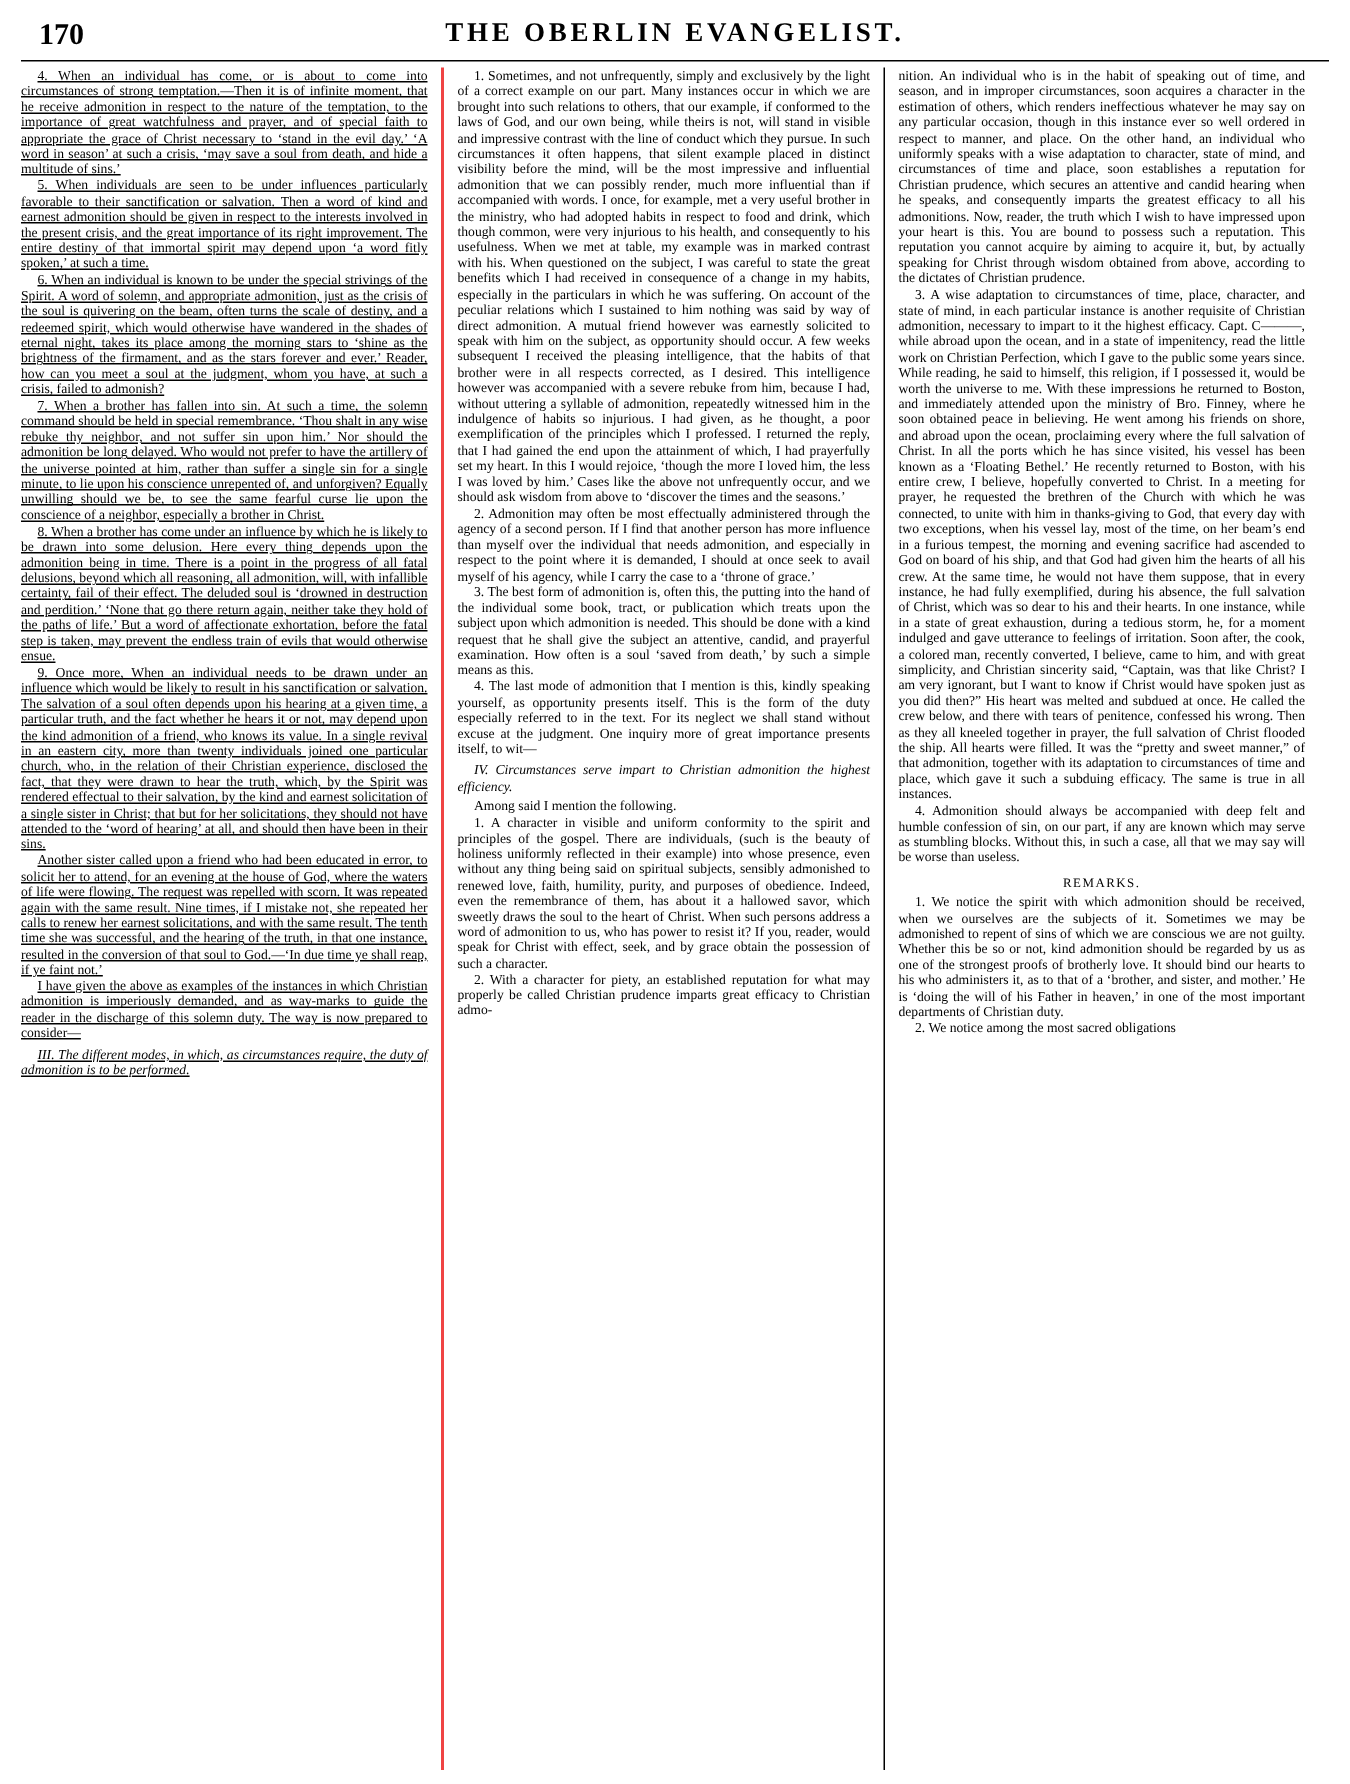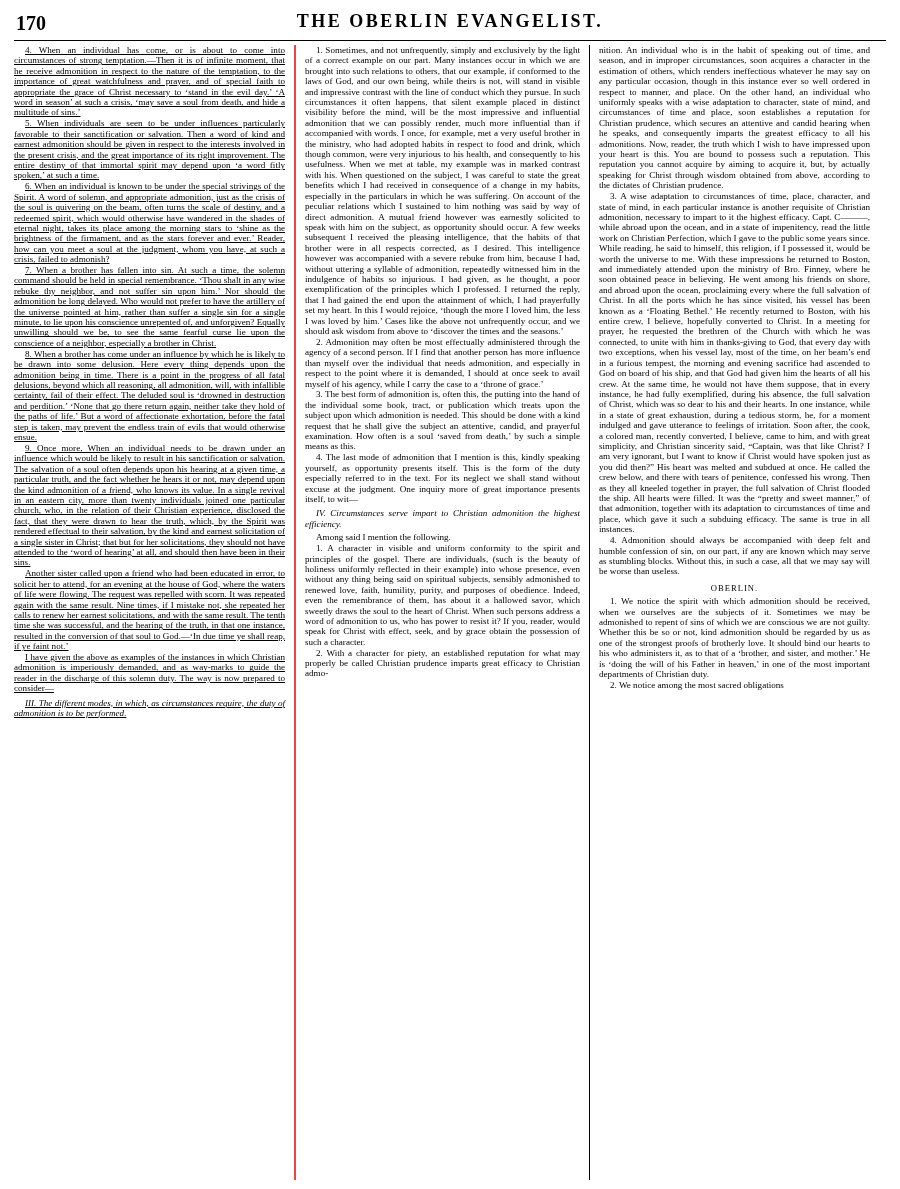--- a/index.html
+++ b/index.html
@@ -22,21 +22,21 @@
     padding: 10px 14px 8px 14px;
   }
   .masthead {
     position: relative;
     height: 30px;
     border-bottom: 1.5px solid #000;
     margin-bottom: 4px;
   }
   .folio {
     position: absolute;
-    left: 2px;
+    left: 12px;
     top: 2px;
     font-family: "Liberation Serif", serif;
     font-size: 20px;
     font-weight: bold;
     letter-spacing: 0px;
   }
   .masthead-title {
     text-align: center;
     font-family: "Liberation Serif", serif;
     font-size: 18px;
@@ -118,19 +118,19 @@
       <p>Among said I mention the following.</p>
       <p>1. A character in visible and uniform conformity to the spirit and principles of the gospel. There are individuals, (such is the beauty of holiness uniformly reflected in their example) into whose presence, even without any thing being said on spiritual subjects, sensibly admonished to renewed love, faith, humility, purity, and purposes of obedience. Indeed, even the remembrance of them, has about it a hallowed savor, which sweetly draws the soul to the heart of Christ. When such persons address a word of admonition to us, who has power to resist it? If you, reader, would speak for Christ with effect, seek, and by grace obtain the possession of such a character.</p>
       <p>2. With a character for piety, an established reputation for what may properly be called Christian prudence imparts great efficacy to Christian admo-</p>
     </div>
 
     <div class="col right">
       <p class="noind">nition. An individual who is in the habit of speaking out of time, and season, and in improper circumstances, soon acquires a character in the estimation of others, which renders ineffectious whatever he may say on any particular occasion, though in this instance ever so well ordered in respect to manner, and place. On the other hand, an individual who uniformly speaks with a wise adaptation to character, state of mind, and circumstances of time and place, soon establishes a reputation for Christian prudence, which secures an attentive and candid hearing when he speaks, and consequently imparts the greatest efficacy to all his admonitions. Now, reader, the truth which I wish to have impressed upon your heart is this. You are bound to possess such a reputation. This reputation you cannot acquire by aiming to acquire it, but, by actually speaking for Christ through wisdom obtained from above, according to the dictates of Christian prudence.</p>
       <p>3. A wise adaptation to circumstances of time, place, character, and state of mind, in each particular instance is another requisite of Christian admonition, necessary to impart to it the highest efficacy. Capt. C———, while abroad upon the ocean, and in a state of impenitency, read the little work on Christian Perfection, which I gave to the public some years since. While reading, he said to himself, this religion, if I possessed it, would be worth the universe to me. With these impressions he returned to Boston, and immediately attended upon the ministry of Bro. Finney, where he soon obtained peace in believing. He went among his friends on shore, and abroad upon the ocean, proclaiming every where the full salvation of Christ. In all the ports which he has since visited, his vessel has been known as a ‘Floating Bethel.’ He recently returned to Boston, with his entire crew, I believe, hopefully converted to Christ. In a meeting for prayer, he requested the brethren of the Church with which he was connected, to unite with him in thanks-giving to God, that every day with two exceptions, when his vessel lay, most of the time, on her beam’s end in a furious tempest, the morning and evening sacrifice had ascended to God on board of his ship, and that God had given him the hearts of all his crew. At the same time, he would not have them suppose, that in every instance, he had fully exemplified, during his absence, the full salvation of Christ, which was so dear to his and their hearts. In one instance, while in a state of great exhaustion, during a tedious storm, he, for a moment indulged and gave utterance to feelings of irritation. Soon after, the cook, a colored man, recently converted, I believe, came to him, and with great simplicity, and Christian sincerity said, “Captain, was that like Christ? I am very ignorant, but I want to know if Christ would have spoken just as you did then?” His heart was melted and subdued at once. He called the crew below, and there with tears of penitence, confessed his wrong. Then as they all kneeled together in prayer, the full salvation of Christ flooded the ship. All hearts were filled. It was the “pretty and sweet manner,” of that admonition, together with its adaptation to circumstances of time and place, which gave it such a subduing efficacy. The same is true in all instances.</p>
       <p>4. Admonition should always be accompanied with deep felt and humble confession of sin, on our part, if any are known which may serve as stumbling blocks. Without this, in such a case, all that we may say will be worse than useless.</p>
       <p></p>
-      <p class="remarks">OBERLIN.</p>
+      <p class="remarks">REMARKS.</p>
       <p>1. We notice the spirit with which admonition should be received, when we ourselves are the subjects of it. Sometimes we may be admonished to repent of sins of which we are conscious we are not guilty. Whether this be so or not, kind admonition should be regarded by us as one of the strongest proofs of brotherly love. It should bind our hearts to his who administers it, as to that of a ‘brother, and sister, and mother.’ He is ‘doing the will of his Father in heaven,’ in one of the most important departments of Christian duty.</p>
       <p>2. We notice among the most sacred obligations</p>
     </div>
 
   </div>
 </div>
 
 </body></html>

